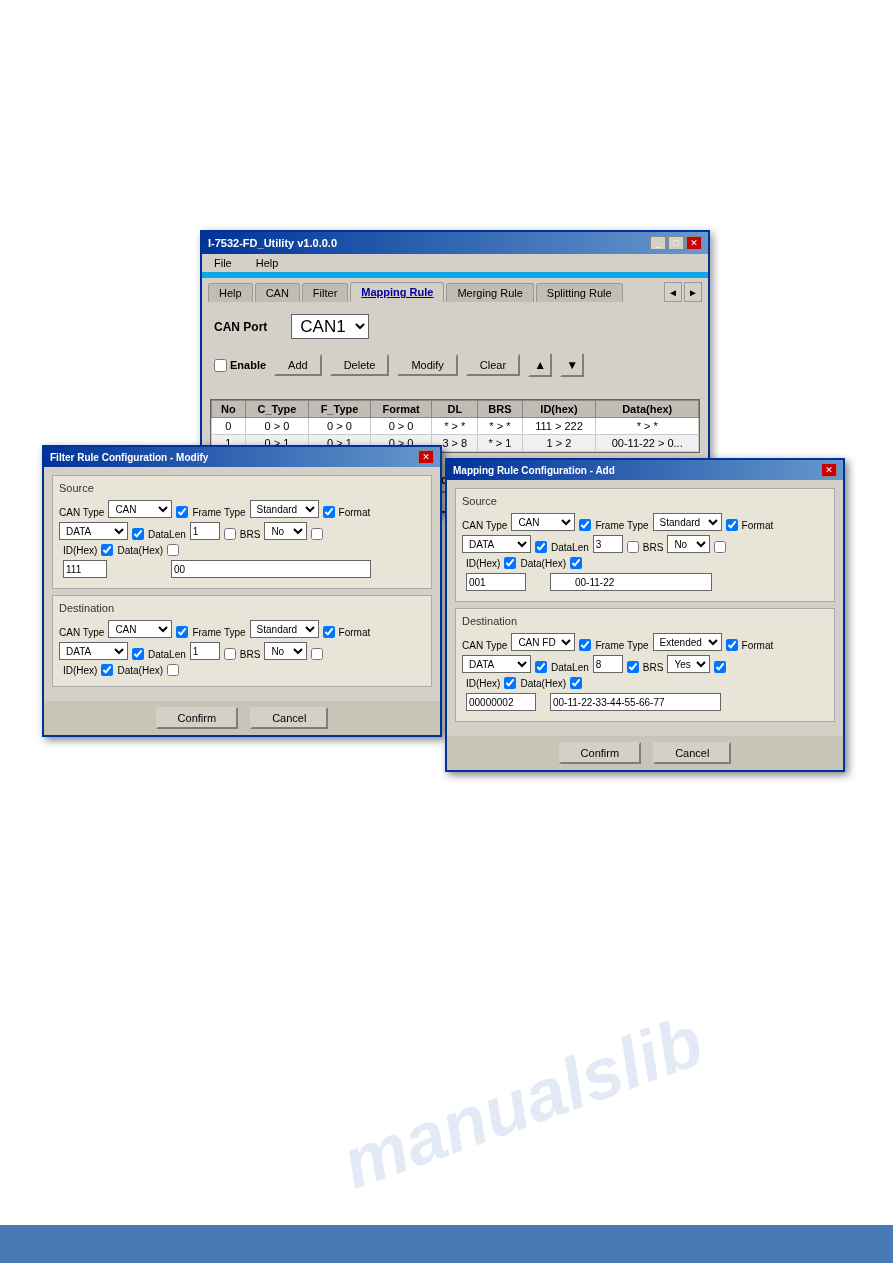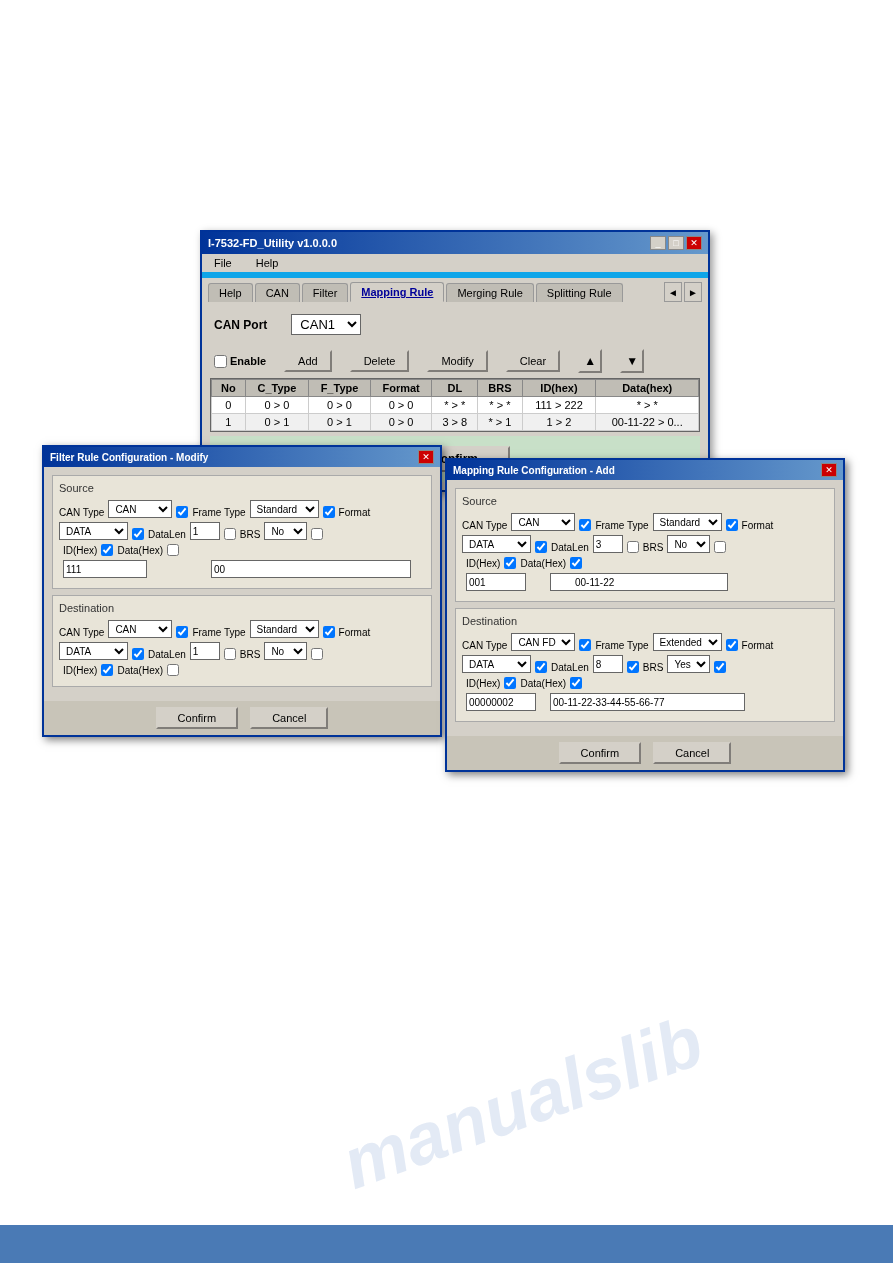--- a/index.html
+++ b/index.html
@@ -153,29 +153,29 @@
       margin-bottom: 8px;
       padding: 4px;
     }
 
     .port-label { font-size: 12px; font-weight: bold; }
 
     .port-select {
       border: 1px solid #666;
       background: white;
       padding: 1px 4px;
-      font-size: 13px;
-      width: 70px;
+      font-size: 17px;
+      width: 78px;
     }
 
     .toolbar-row {
       display: flex;
       align-items: center;
-      gap: 18px;
-      margin-bottom: 3px;
+      gap: 8px;
+      margin-bottom: 20px;
       padding: 2px 4px;
     }
 
     .enable-check {
       display: flex;
       align-items: center;
       gap: 3px;
       font-size: 11px;
       font-weight: bold;
     }
@@ -491,21 +491,21 @@
         </select>
         <input type="checkbox" class="checkbox-inline" style="">
       </div>
       <div class="id-row">
         <span class="form-label">ID(Hex)</span>
         <input type="checkbox" class="checkbox-inline" checked="" style="">
         <span class="form-label">Data(Hex)</span>
         <input type="checkbox" class="checkbox-inline" style="">
       </div>
       <div class="id-row">
-        <input type="text" class="form-input" value="111" style="width: 84px; margin-right: 60px;">
+        <input type="text" class="form-input" value="111" style="width: 44px; margin-right: 60px;">
         <input type="text" class="form-input" value="00" style="width: 200px;">
       </div>
     </div>
 
     <div class="dest-section">
       <div class="section-label">Destination</div>
       <div class="form-row">
         <span class="form-label">CAN Type</span>
         <select class="form-select">
           <option>CAN</option><option>CAN FD</option>
@@ -578,21 +578,21 @@
         <input type="checkbox" class="checkbox-inline" style="">
       </div>
       <div class="id-row">
         <span class="form-label">ID(Hex)</span>
         <input type="checkbox" class="checkbox-inline" checked="" style="">
         <span class="form-label">Data(Hex)</span>
         <input type="checkbox" class="checkbox-inline" checked="" style="">
       </div>
       <div class="id-row">
         <input type="text" class="form-input" value="001" style="width: 60px; margin-right: 20px;">
-        <input type="text" class="form-input" value="00-11-22" style="width: 178px; padding-left: 24px;">
+        <input type="text" class="form-input" value="00-11-22" style="width: 162px; padding-left: 24px;">
       </div>
     </div>
 
     <div class="dest-section">
       <div class="section-label">Destination</div>
       <div class="form-row">
         <span class="form-label">CAN Type</span>
         <select class="form-select">
           <option>CAN</option><option selected="">CAN FD</option>
         </select>
@@ -617,21 +617,21 @@
         <input type="checkbox" class="checkbox-inline" checked="" style="">
       </div>
       <div class="id-row">
         <span class="form-label">ID(Hex)</span>
         <input type="checkbox" class="checkbox-inline" checked="" style="">
         <span class="form-label">Data(Hex)</span>
         <input type="checkbox" class="checkbox-inline" checked="" style="">
       </div>
       <div class="id-row">
         <input type="text" class="form-input" value="00000002" style="width: 70px; margin-right: 10px;">
-        <input type="text" class="form-input" value="00-11-22-33-44-55-66-77" style="width: 195px;">
+        <input type="text" class="form-input" value="00-11-22-33-44-55-66-77" style="width: 171px;">
       </div>
     </div>
   </div>
   <div class="dialog-buttons">
     <button class="dialog-btn">Confirm</button>
     <button class="dialog-btn">Cancel</button>
   </div>
 </div>
 
 <div class="watermark">manualslib</div>

